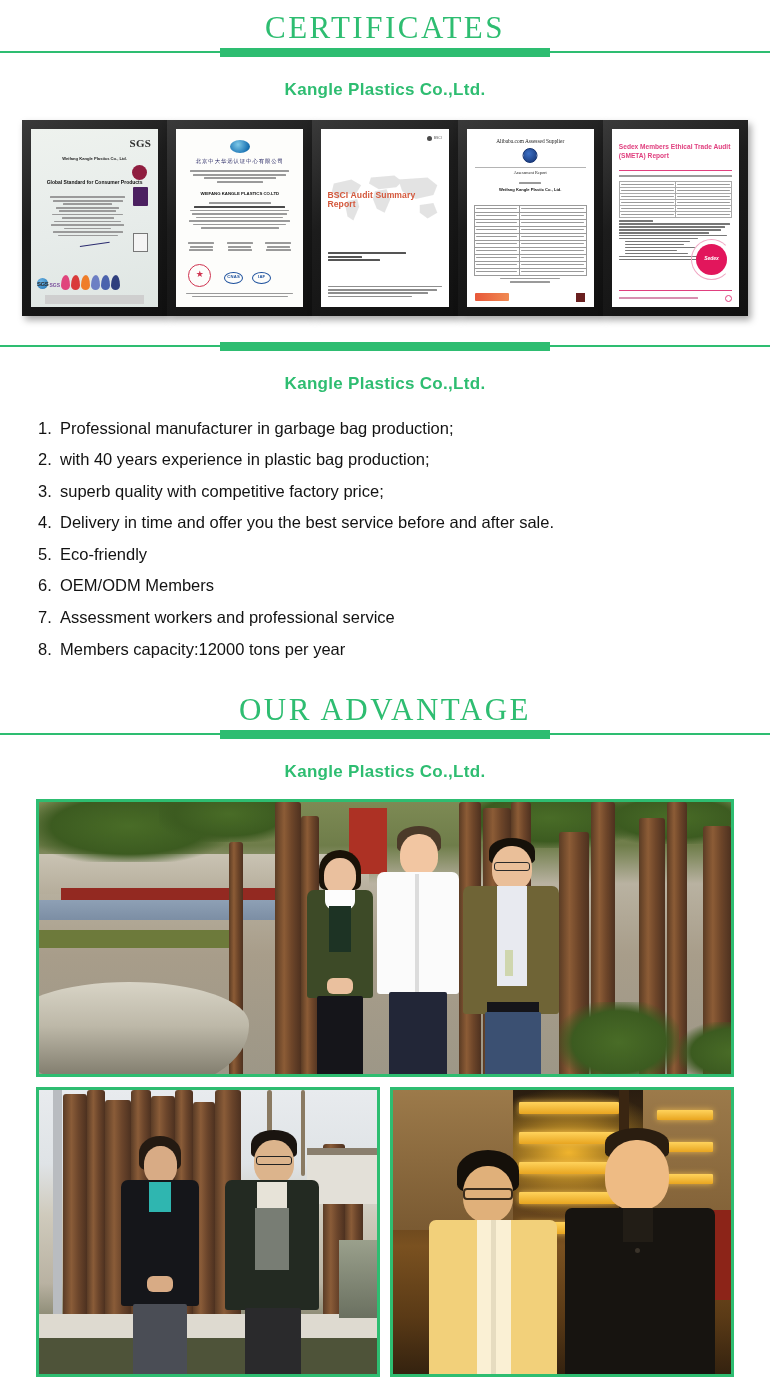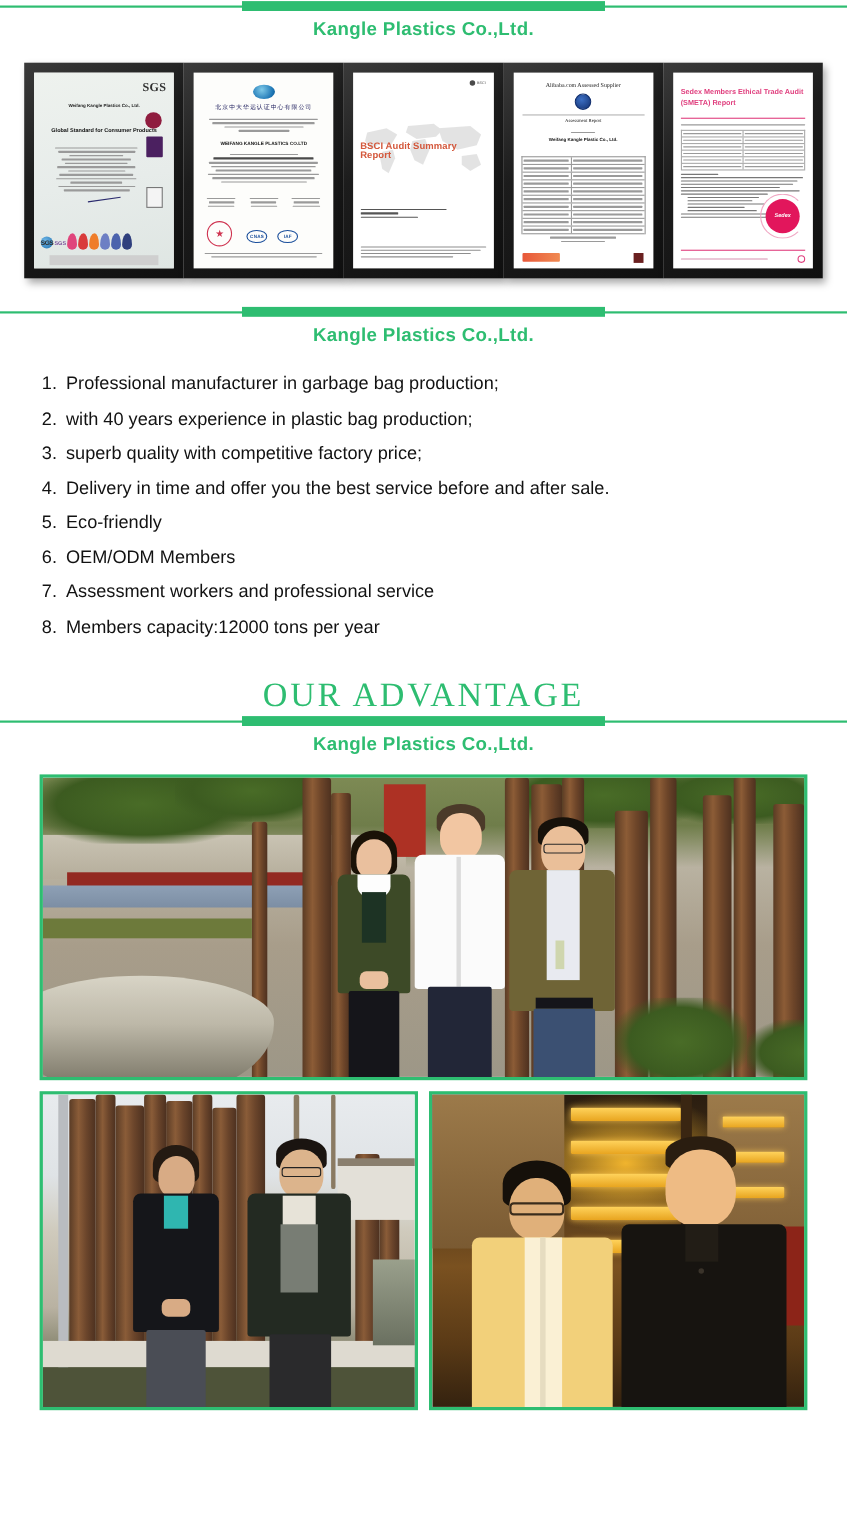--- a/index.html
+++ b/index.html
@@ -48,21 +48,21 @@
     height: 9px;
     background: #2ebd71;
   }
 
   .sec-sub {
     text-align: center;
     font-size: 17px;
     font-weight: bold;
     color: #2ebd71;
     letter-spacing: .3px;
-    padding-top: 7px;
+    padding-top: 23px;
     white-space: nowrap;
   }
 
   
   .cert-strip {
     display: flex;
     justify-content: flex-start;
     padding: 20px 22px 0 22px;
   }
 
@@ -368,20 +368,21 @@
     position: absolute;
     background: linear-gradient(180deg,#9c7a4a,#7a5a32);
   }
 </style>
 </head>
 <body>
 
 <div class="page">
 
   <div class="section-head">
+    <div class="sec-title">CERTIFICATES</div>
     <div class="rule-wrap">
       <div class="rule-thin"></div>
       <div class="rule-thick"></div>
     </div>
     <div class="sec-sub">Kangle Plastics Co.,Ltd.</div>
   </div>
 
   <div class="cert-strip">
 
     <div class="cert">

